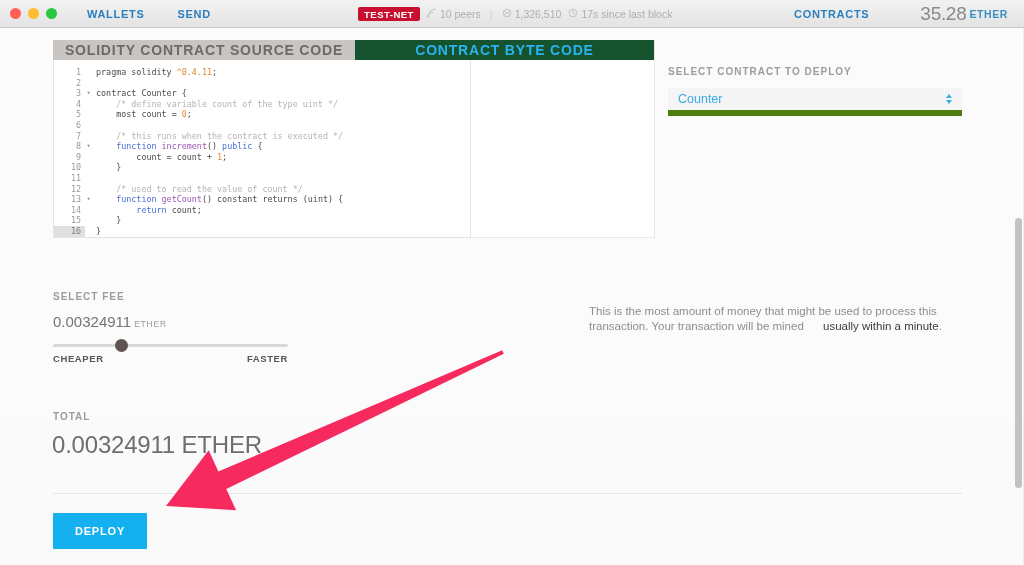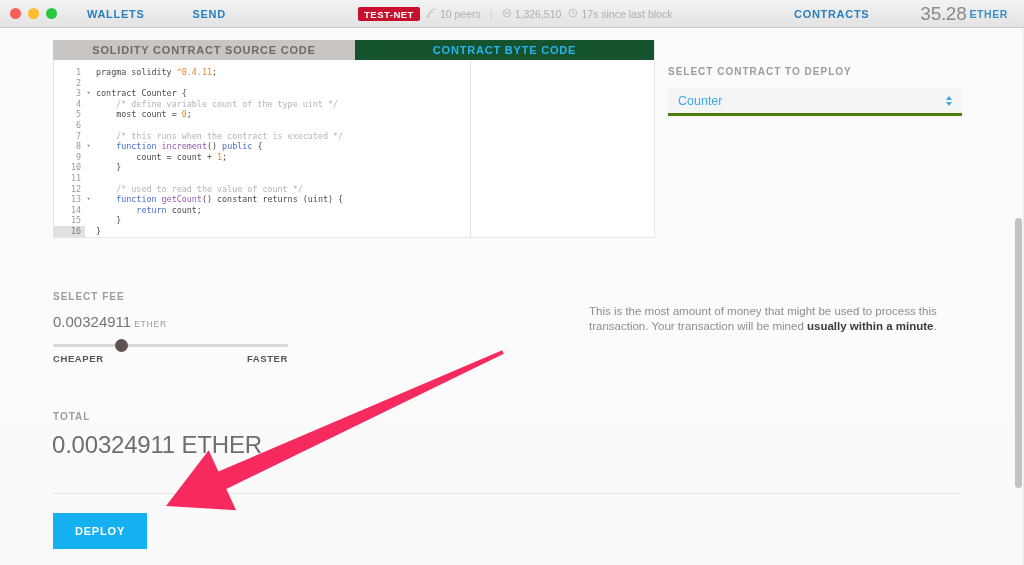--- a/index.html
+++ b/index.html
@@ -22,21 +22,21 @@
   .light { width: 11px; height: 11px; border-radius: 50%; }
   .l-red { background: #ff5f57; }
   .l-yellow { background: #febc2e; }
   .l-green { background: #28c840; }
 
   .navlink {
     color: #2a7fbf; font-size: 11px; letter-spacing: .7px;
     font-weight: 600; cursor: default;
   }
   .nav-wallets { margin-left: 30px; }
-  .nav-send { margin-left: 48px; }
+  .nav-send { margin-left: 33px; }
 
   .statusgroup {
     position: absolute; left: 358px; top: 0; height: 28px;
     display: flex; align-items: center; gap: 7px;
   }
   .badge-testnet {
     background: #c8102e; color: #fff; font-size: 9.5px; font-weight: 700;
     letter-spacing: .5px; padding: 2px 6px 1px; border-radius: 2px;
   }
   .stat { color: #aeaeae; font-size: 10.5px; display: flex; align-items: center; gap: 3px; }
@@ -49,21 +49,21 @@
     color: #8a8a8a; font-size: 19px; font-weight: 300; letter-spacing: -.3px;
   }
   .balance .unit {
     font-size: 10.5px; color: #3a8fc4; font-weight: 600;
     letter-spacing: .6px; margin-left: 3px; position: relative; top: -2px;
   }
 
   
   .tabs {
     position: absolute; left: 53px; top: 40px; width: 602px; height: 20px;
-    display: flex; font-size: 11px; letter-spacing: .8px; font-weight: 600;
+    display: flex; font-size: 14px; letter-spacing: .8px; font-weight: 600;
   }
   .tab { display: flex; align-items: center; justify-content: center; height: 20px; }
   .tab-active { width: 302px; background: #c9c5c3; color: #6e6a68; }
   .tab-inactive { width: 300px; background: #14532d; color: #2ab3f0; border-right: 1px solid #e6e6e6; }
 
   
   .editor {
     position: absolute; left: 53px; top: 60px; width: 418px; height: 178px;
     background: #fff; border: 1px solid #e4e4e4; border-top: none;
     overflow: hidden;
@@ -91,21 +91,21 @@
   .num{ color: #e08a2e; }      
   .cm { color: #b4b4b4; }
 
   
   .panel-label {
     color: #9c9c9c; font-size: 10px; letter-spacing: 1px; font-weight: 600;
   }
   .sel-label { position: absolute; left: 668px; top: 66px; }
   .selectbox {
     position: absolute; left: 668px; top: 88px; width: 294px; height: 28px;
-    background: #f5f5f5; border-bottom: 3px solid #4d7c0f;
+    background: #f5f5f5; border-bottom: 6px solid #4d7c0f;
     display: flex; align-items: center; padding: 0 10px;
   }
   .selectbox .val { color: #3aa9e8; font-size: 12.5px; flex: 1; }
   .updown { display: flex; flex-direction: column; gap: 2px; }
   .updown i { width: 0; height: 0; border-left: 3.5px solid transparent; border-right: 3.5px solid transparent; }
   .updown .u { border-bottom: 4px solid #3aa9e8; }
   .updown .d { border-top: 4px solid #3aa9e8; }
 
   
   .fee-label { position: absolute; left: 53px; top: 291px; }
@@ -127,21 +127,21 @@
   }
   .slider-ends {
     position: absolute; left: 53px; top: 353px; width: 235px;
     display: flex; justify-content: space-between;
     color: #555; font-size: 9.5px; font-weight: 600; letter-spacing: .6px;
   }
   .fee-desc {
     position: absolute; left: 589px; top: 304px; width: 374px;
     color: #8e8e8e; font-size: 11.5px; line-height: 15px;
   }
-  .fee-desc b { color: #3c3c3c; font-weight: 700; }
+  .fee-desc b { color: #3c3c3c; font-weight: 400; margin-left: 16px; }
 
   
   .total-label { position: absolute; left: 53px; top: 411px; }
   .total-amount {
     position: absolute; left: 52px; top: 431px;
     color: #6e6e6e; font-size: 24px; font-weight: 300; letter-spacing: -.2px;
   }
   .divider {
     position: absolute; left: 53px; top: 493px; width: 909px; height: 1px;
     background: #e6e6e6;

